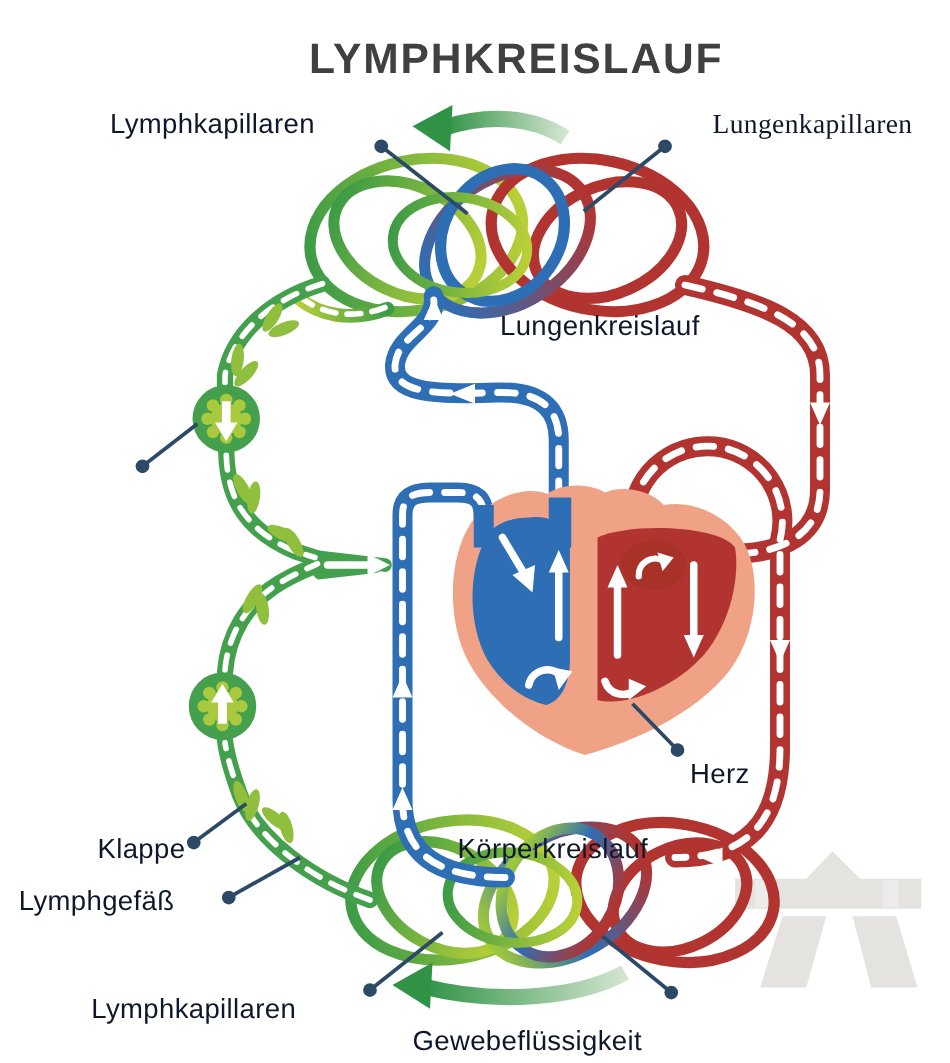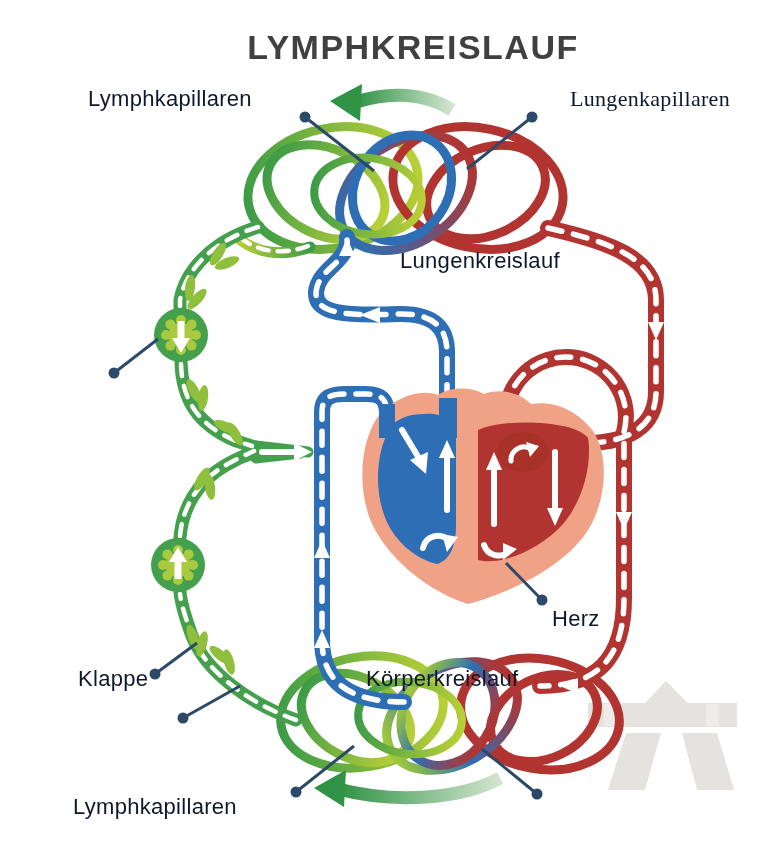--- a/index.html
+++ b/index.html
@@ -232,15 +232,17 @@
   </g>
 </svg>
 
 <div class="title">LYMPHKREISLAUF</div>
 <div class="lbl" style="left:88px;top:86px;">Lymphkapillaren</div>
 <div class="lbl" style="left:570px;top:86px;font-family:Liberation Serif, serif;">Lungenkapillaren</div>
 <div class="lbl" style="left:400px;top:248px;">Lungenkreislauf</div>
 <div class="lbl" style="left:552px;top:570px;margin-top:36px;">Herz</div>
 <div class="lbl" style="left:366px;top:618px;margin-top:48px;">Körperkreislauf</div>
 <div class="lbl" style="left:78px;top:666px;">Klappe</div>
+<div class="lbl" style="left:15px;top:708px;">Lymphgefäß</div>
 <div class="lbl" style="left:73px;top:794px;">Lymphkapillaren</div>
+<div class="lbl" style="left:330px;top:820px;">Gewebeflüssigkeit</div>
 
 </div>
 
 </body></html>

